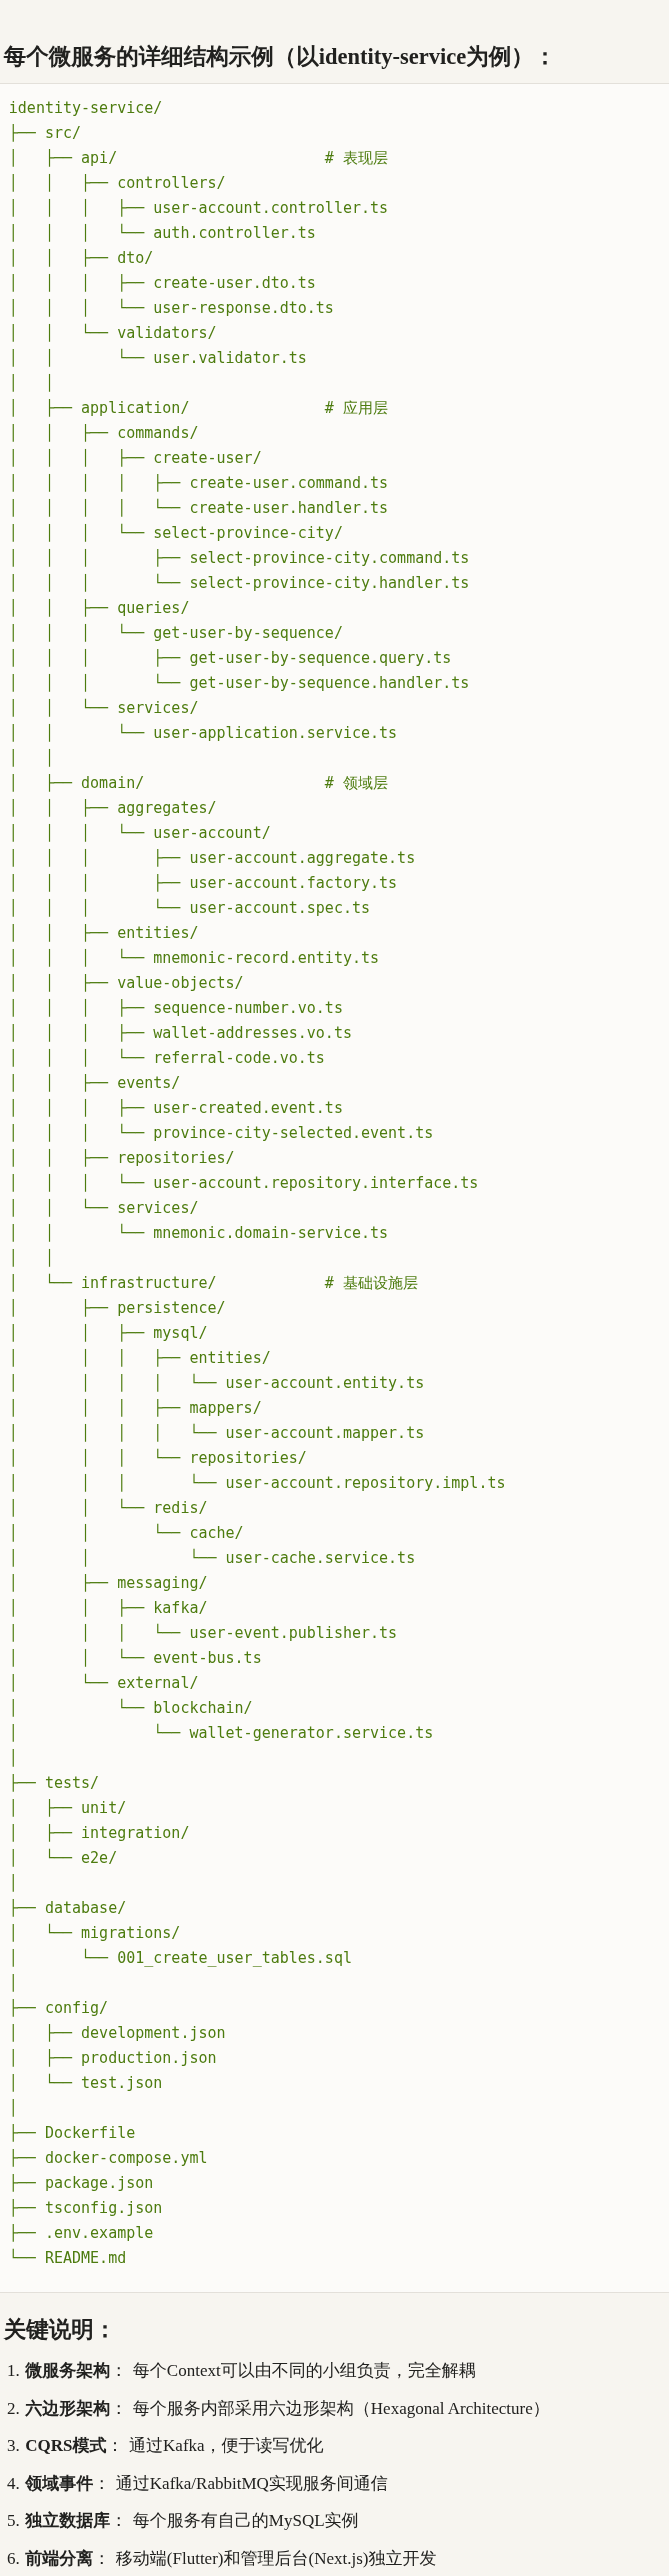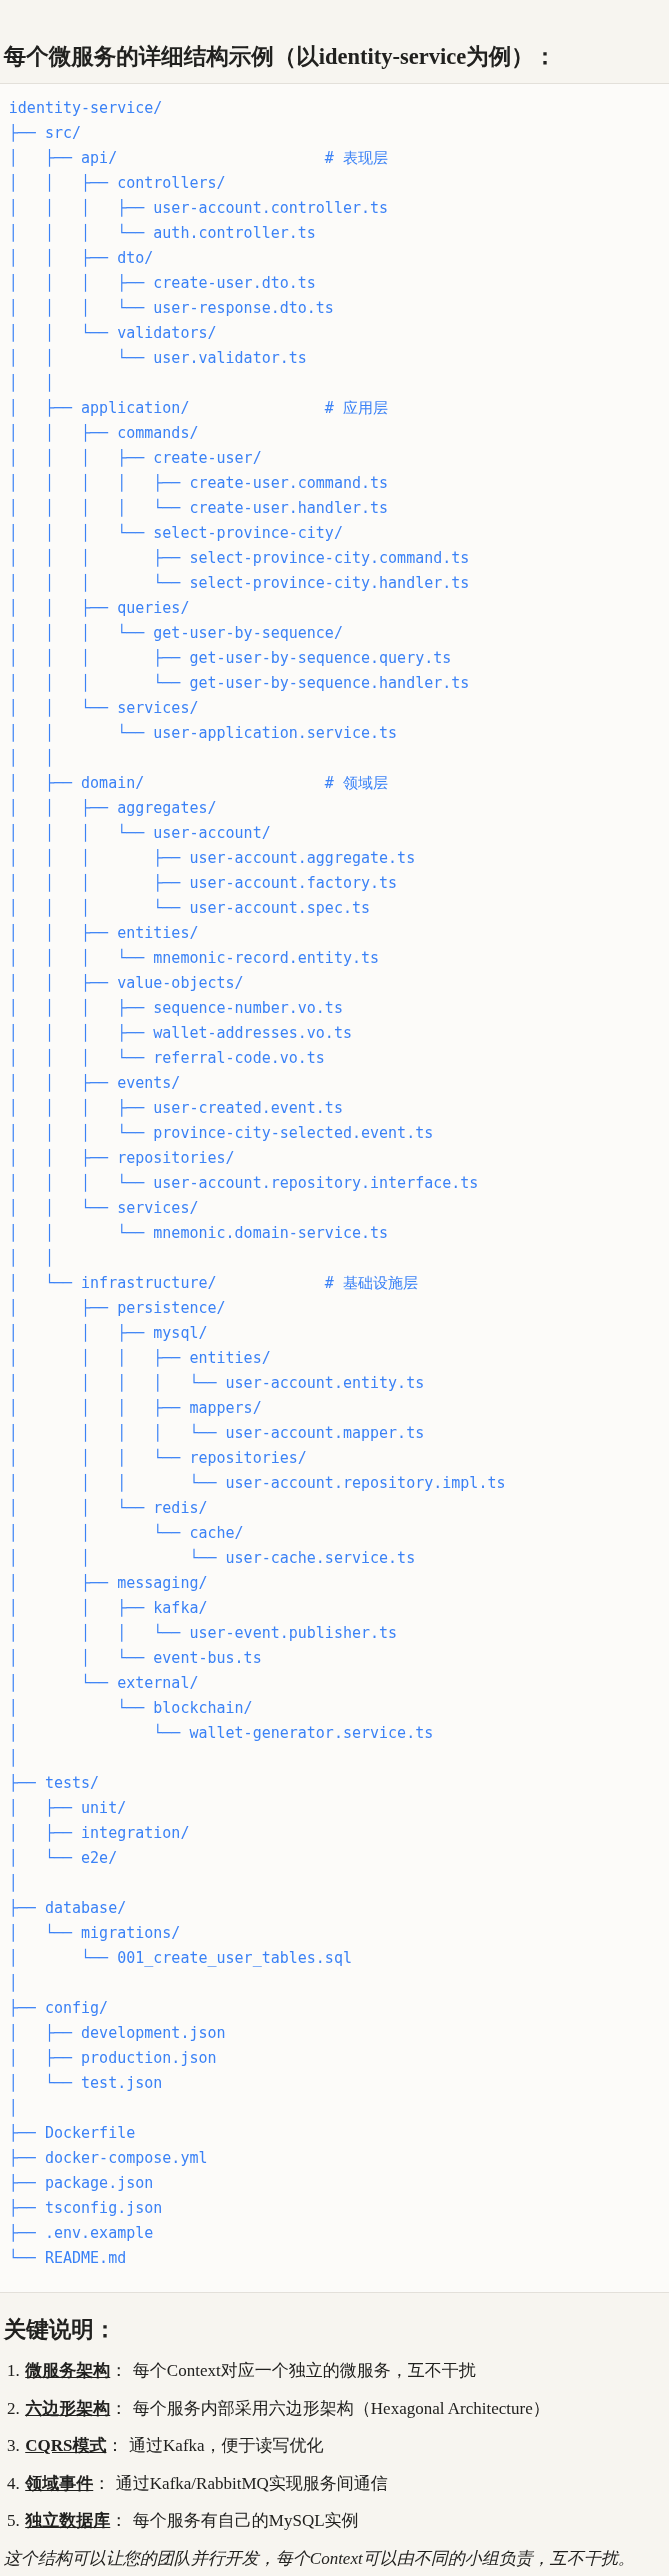--- a/index.html
+++ b/index.html
@@ -27,21 +27,21 @@
     background: #FCFBF9;
     border-top: 0.6px solid #E3E0DA;
     border-bottom: 0.6px solid #E3E0DA;
     padding: 12px 6.3px 21px 8.8px;
   }
   .code-block pre {
     margin: 0;
     font-family: "DejaVu Sans Mono", monospace;
     font-size: 15px;
     line-height: 25px;
-    color: #3b82f6;
+    color: #4d7c0f;
     white-space: pre;
   }
   .notes {
     padding: 21px 5px 17.5px 3.8px;
   }
   .notes-heading {
     font-size: 22.5px;
     font-weight: 700;
     line-height: 1.05;
     margin: 4px 0 19px 0;
@@ -54,21 +54,20 @@
   .notes-list li {
     font-size: 17px;
     line-height: 22.5px;
     margin-bottom: 15px;
   }
   .notes-list .num {
     margin-right: 5.6px;
   }
   .notes-list .term {
     font-weight: 700;
-    text-decoration: underline;
   }
   .notes-list .sep {
     padding-right: 5.6px;
   }
   .closing {
     font-size: 17px;
     line-height: 22.5px;
     margin: 0;
     font-style: italic;
   }
@@ -169,24 +168,25 @@
 ├── package.json
 ├── tsconfig.json
 ├── .env.example
 └── README.md</pre>
   </div>
 
   <section class="notes">
     <h3 class="notes-heading">关键说明：</h3>
 
     <ol class="notes-list">
-        <li><span class="num">1.</span><strong class="term">微服务架构</strong><span class="sep">：</span><span>每个Context对应一个独立的微服务，互不干扰</span></li>
+        <li><span class="num">1.</span><strong class="term">微服务架构</strong><span class="sep">：</span><span>每个Context可以由不同的小组负责，完全解耦</span></li>
         <li><span class="num">2.</span><strong class="term">六边形架构</strong><span class="sep">：</span><span>每个服务内部采用六边形架构（Hexagonal Architecture）</span></li>
         <li><span class="num">3.</span><strong class="term">CQRS模式</strong><span class="sep">：</span><span>通过Kafka，便于读写优化</span></li>
         <li><span class="num">4.</span><strong class="term">领域事件</strong><span class="sep">：</span><span>通过Kafka/RabbitMQ实现服务间通信</span></li>
         <li><span class="num">5.</span><strong class="term">独立数据库</strong><span class="sep">：</span><span>每个服务有自己的MySQL实例</span></li>
+        <li><span class="num">6.</span><strong class="term">前端分离</strong><span class="sep">：</span><span>移动端(Flutter)和管理后台(Next.js)独立开发</span></li>
       </ol>
 
     <p class="closing">这个结构可以让您的团队并行开发，每个Context可以由不同的小组负责，互不干扰。</p>
   </section>
 
 </main>
 
 
 </body></html>

